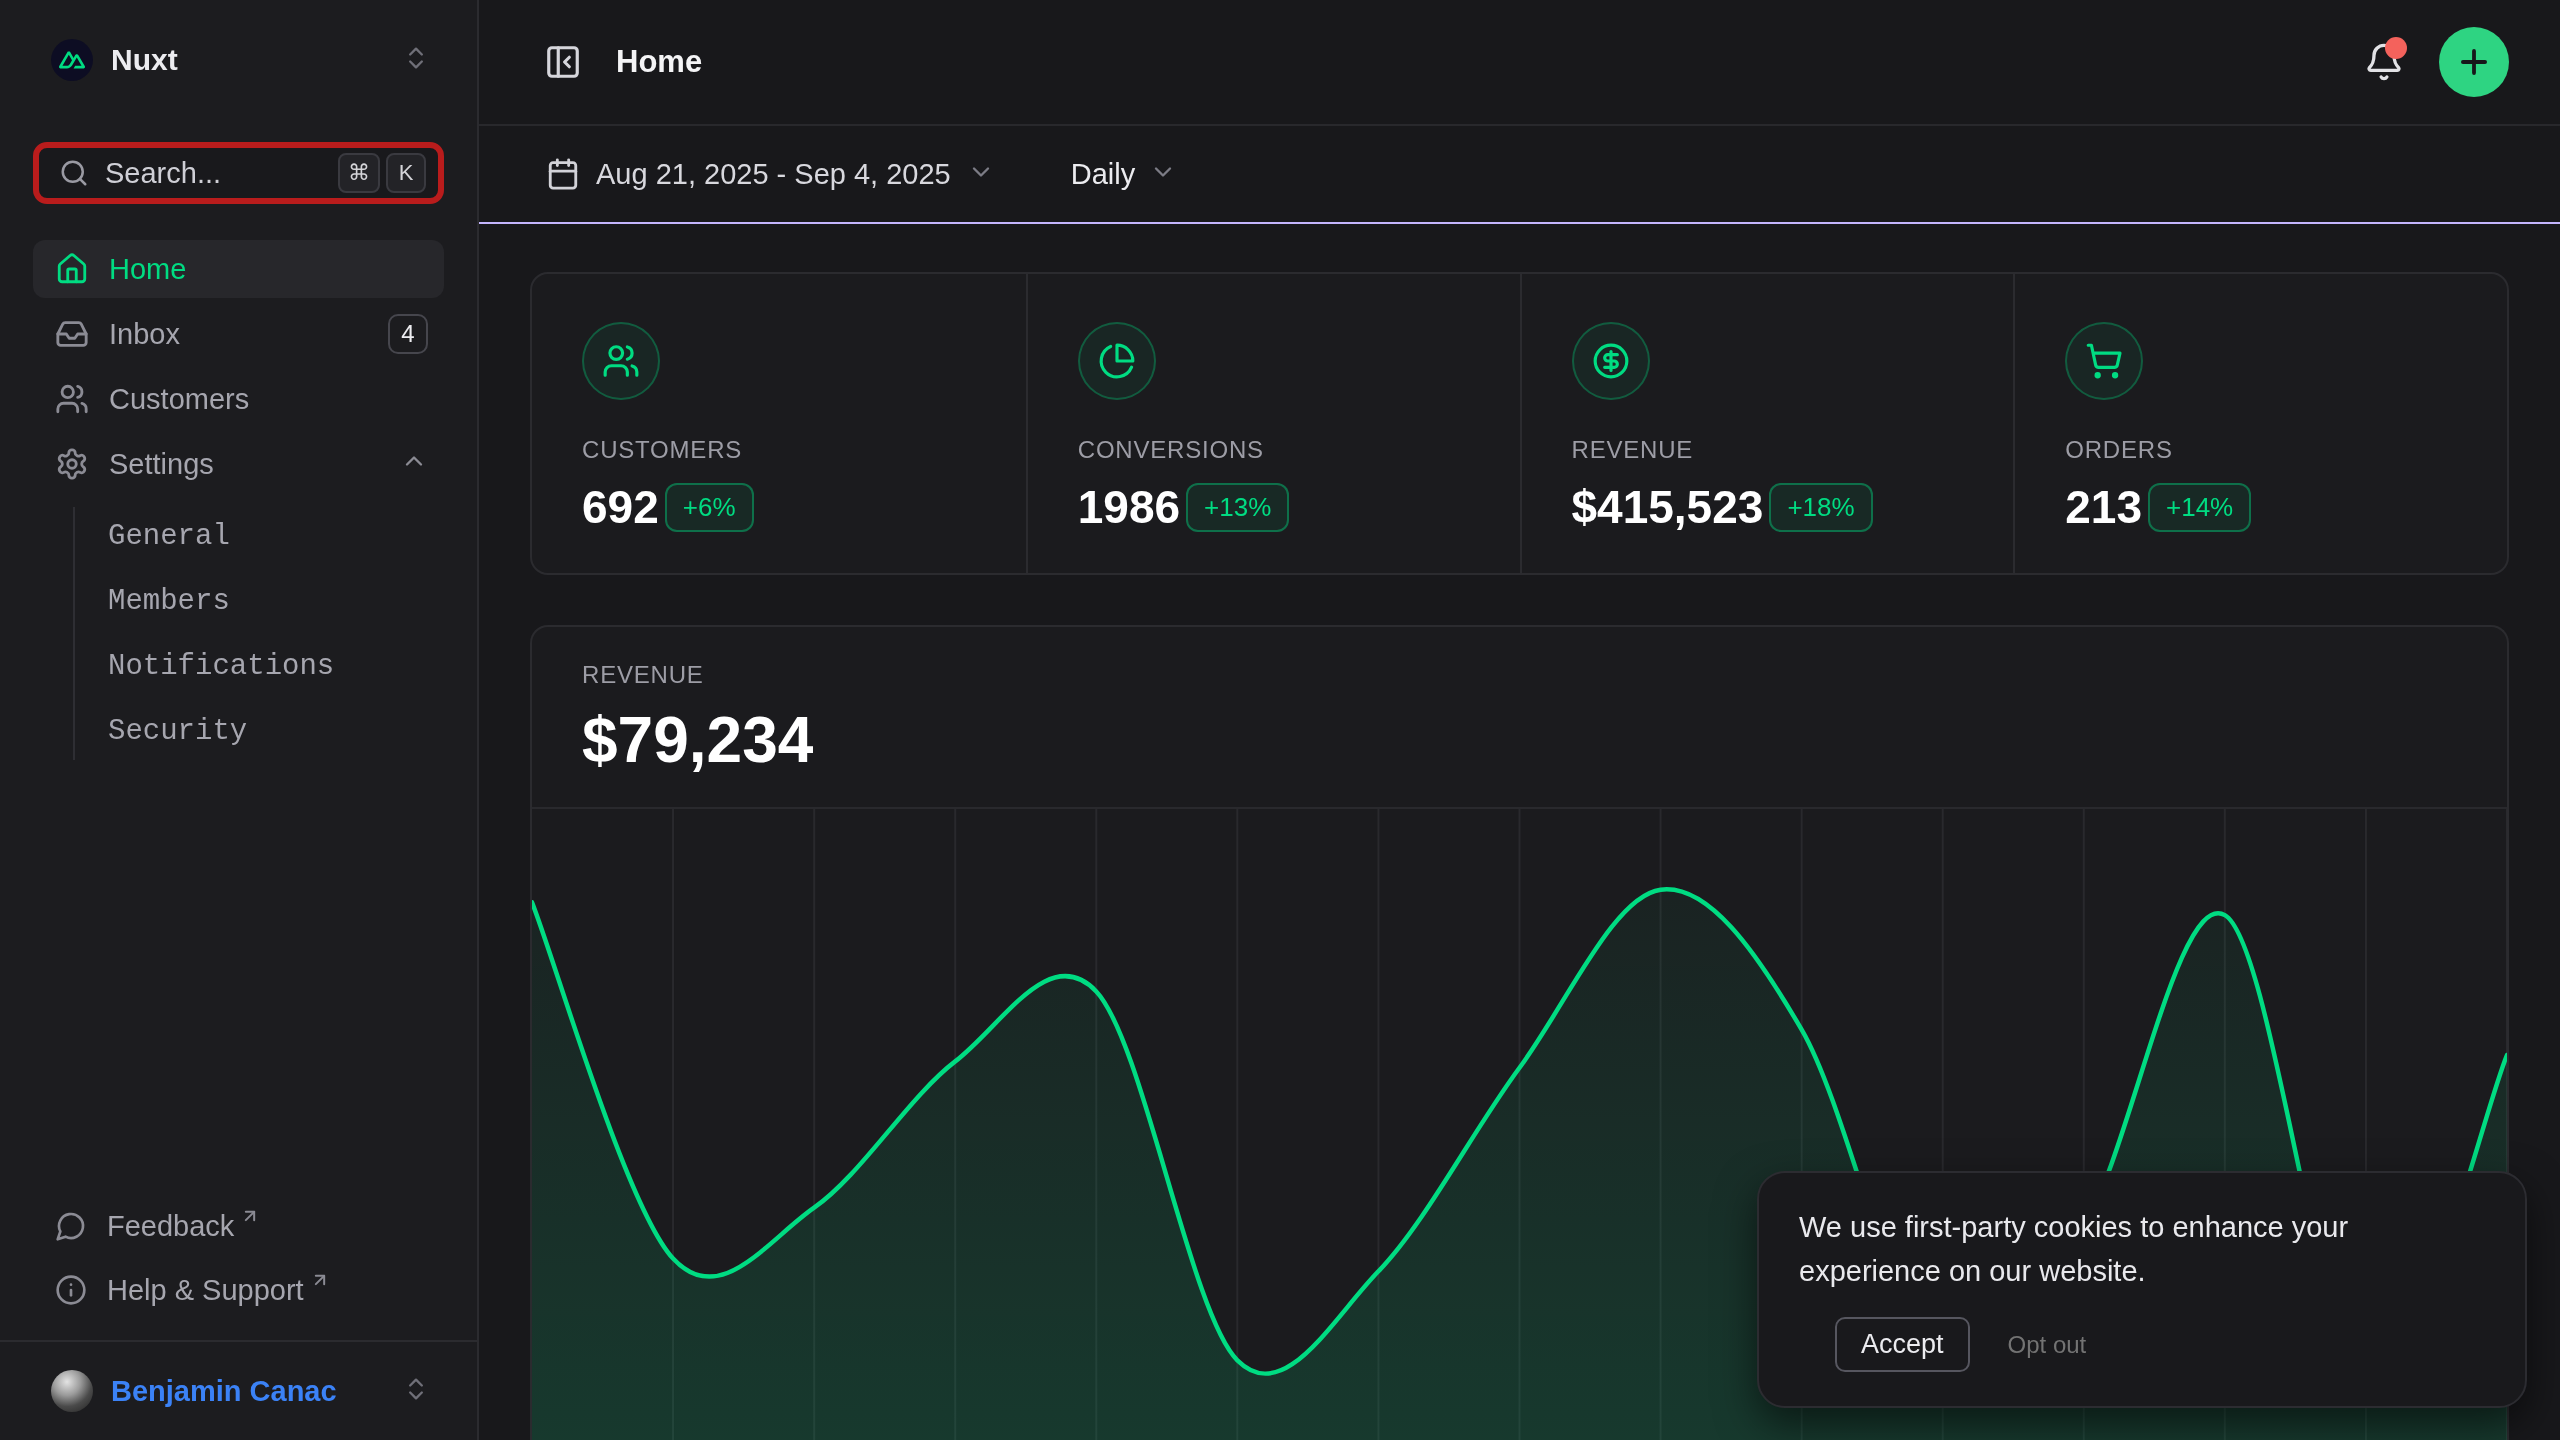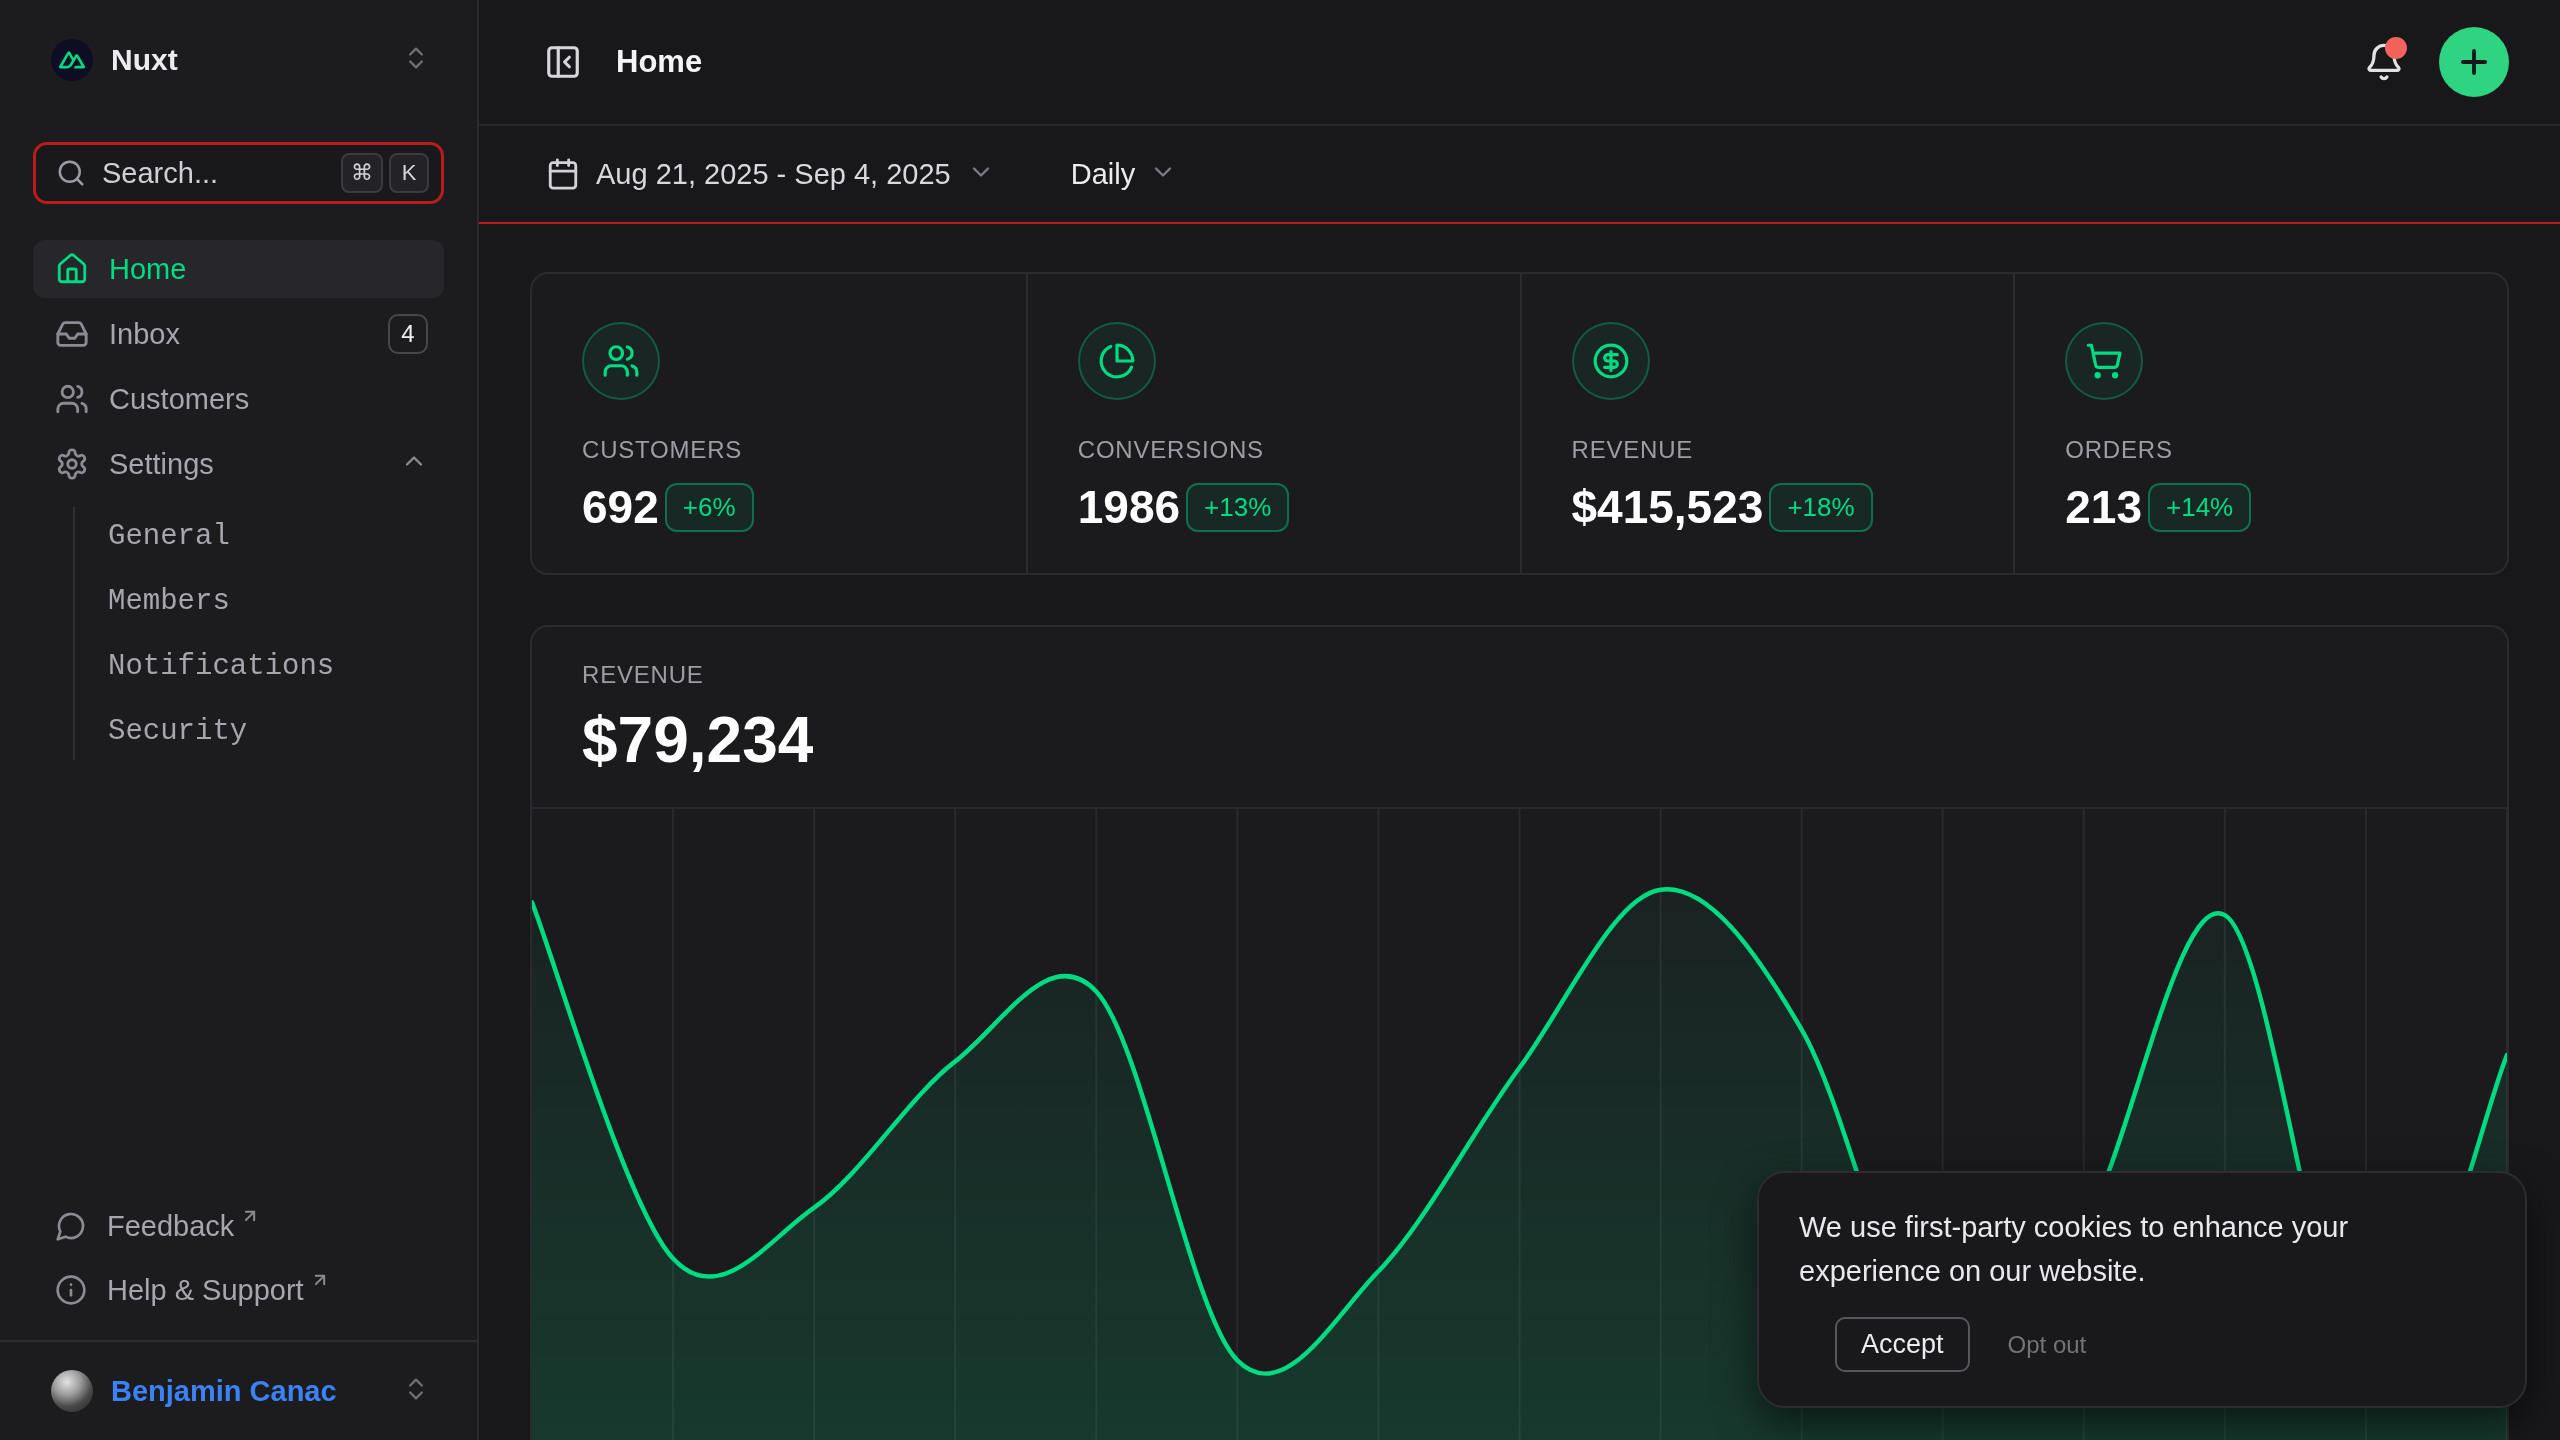--- a/index.html
+++ b/index.html
@@ -10,21 +10,21 @@
   
   .sidebar { width:479px; height:1440px; background:#1c1c1f; border-right:2px solid #2b2b2f;
     display:flex; flex-direction:column; flex-shrink:0; }
   .sidebar-inner { padding:28px 33px 0 33px; display:flex; flex-direction:column; flex:1; min-height:0; }
   .brand-row { display:flex; align-items:center; height:64px; padding:0 14px 0 18px; border-radius:12px; cursor:pointer; }
   .brand-logo { width:42px; height:42px; border-radius:50%; background:#0d0d23; display:flex; align-items:center; justify-content:center; flex-shrink:0; }
   .brand-logo svg { width:26px; height:26px; }
   .brand-name { font-size:30px; font-weight:600; color:#ececf0; margin-left:18px; flex:1; }
   .updown { color:#6f6f78; }
 
-  .search-box { margin-top:50px; height:62px; border:3px solid #b91c1c; background:#19191c;
+  .search-box { margin-top:50px; height:62px; border:6px solid #b91c1c; background:#19191c;
     border-radius:14px; display:flex; align-items:center; padding:0 12px 0 20px; cursor:text; }
   .search-box svg { color:#9a9aa3; flex-shrink:0; }
   .search-box input { flex:1; background:transparent; border:none; outline:none; color:#ececf0;
     font-size:29px; margin-left:16px; font-family:"Liberation Sans", sans-serif; min-width:0; }
   .search-box input::placeholder { color:#cfcfd6; }
   .kbd { height:40px; min-width:40px; padding:0 8px; border:2px solid #3a3a40; background:#232327;
     border-radius:8px; display:flex; align-items:center; justify-content:center;
     font-size:22px; color:#d4d4d8; margin-left:6px; }
 
   .nav { margin-top:36px; display:flex; flex-direction:column; gap:7px; }
@@ -60,21 +60,21 @@
   .hdr-left { display:flex; align-items:center; gap:8px; }
   .icon-btn { width:66px; height:66px; border-radius:12px; display:flex; align-items:center; justify-content:center;
     color:#d6d6dc; cursor:pointer; }
   .page-title { font-size:31px; font-weight:700; color:#f4f4f6; margin-left:12px; }
   .hdr-right { margin-left:auto; display:flex; align-items:center; gap:22px; }
   .bell-wrap { position:relative; width:66px; height:66px; display:flex; align-items:center; justify-content:center; cursor:pointer; color:#e2e2e6; }
   .bell-dot { position:absolute; top:8px; right:10px; width:22px; height:22px; border-radius:50%; background:#f4625c; }
   .add-btn { width:70px; height:70px; border-radius:50%; background:#2ed482; border:none; display:flex;
     align-items:center; justify-content:center; color:#17171a; cursor:pointer; }
 
-  .toolbar { height:98px; border-bottom:2px solid #b91c1c; display:flex; align-items:center; padding:0 51px; gap:44px; flex-shrink:0; }
+  .toolbar { height:98px; border-bottom:2px solid #c4b5fd; display:flex; align-items:center; padding:0 51px; gap:44px; flex-shrink:0; }
   .range-btn { display:flex; align-items:center; gap:16px; padding:12px 16px; border-radius:12px; cursor:pointer; }
   .range-btn svg.cal { color:#d2d2d8; }
   .range-text { font-size:29px; color:#d8d8de; }
   .chev { color:#7c7c86; }
   .period-btn { display:flex; align-items:center; gap:14px; padding:12px 16px; border-radius:12px; cursor:pointer; }
   .period-text { font-size:29px; color:#ececf0; }
 
   .content { flex:1; padding:48px 51px 0 51px; overflow:hidden; }
 
   .stats-card { border:2px solid #2b2b2f; background:#1b1b1e; border-radius:18px; height:303px;

